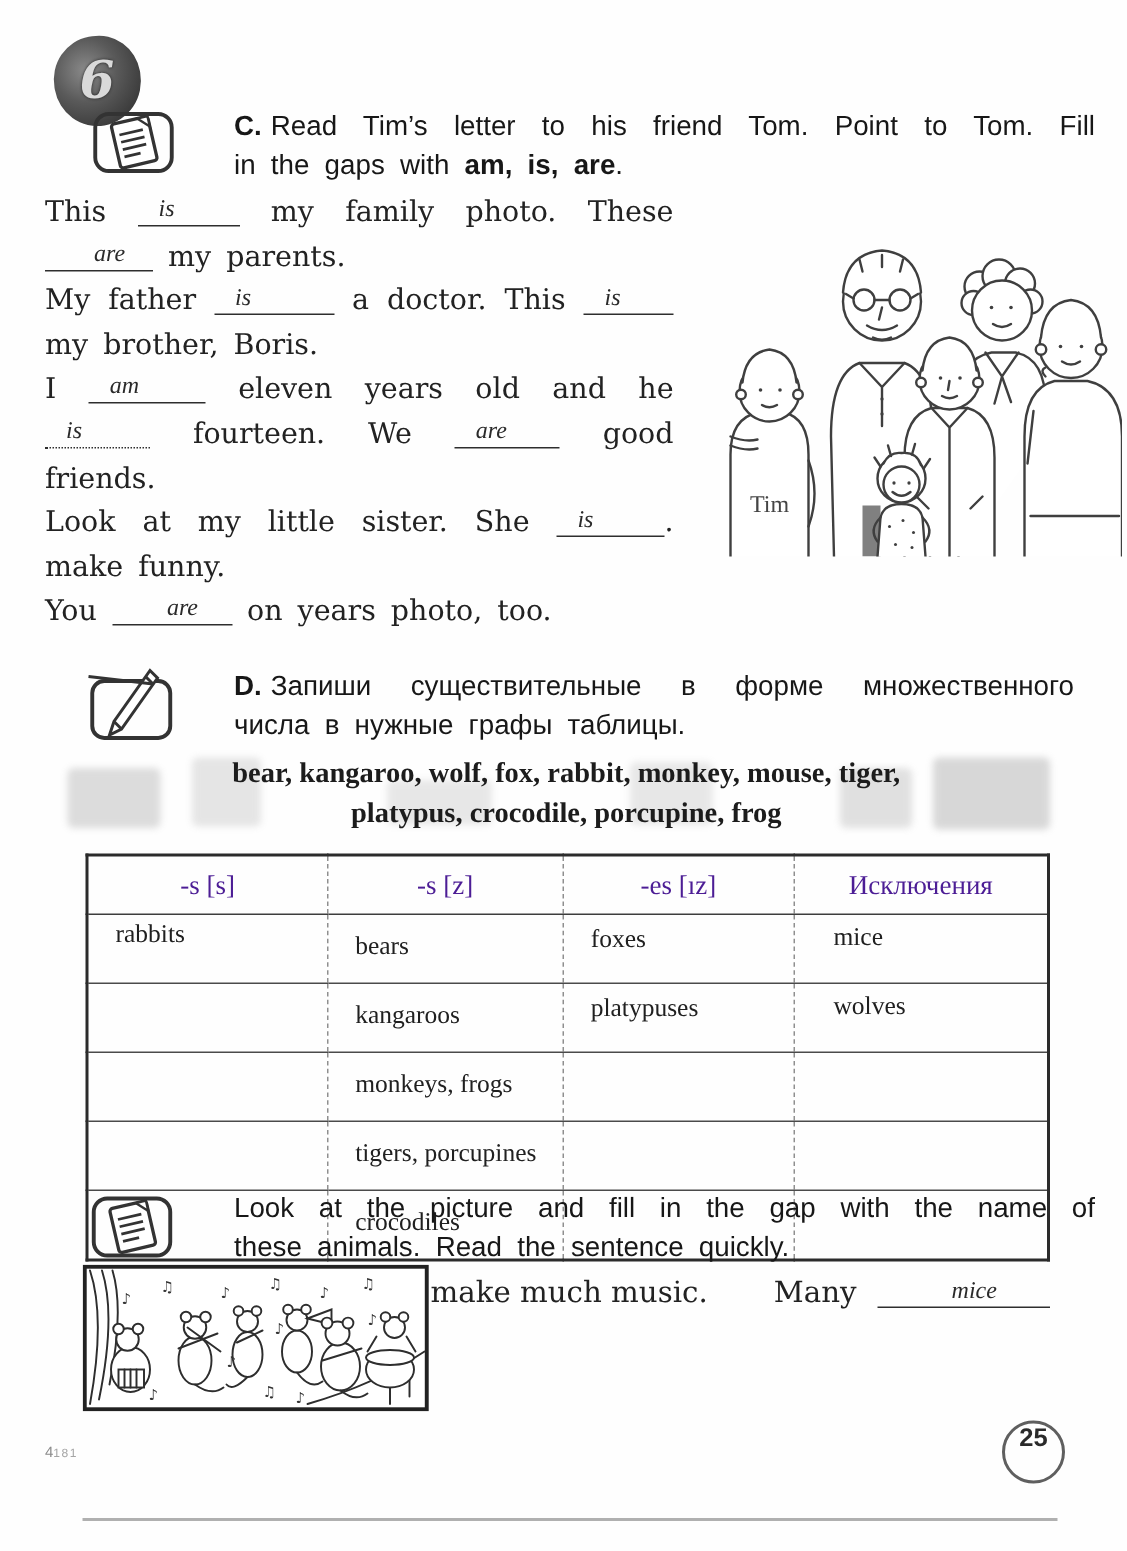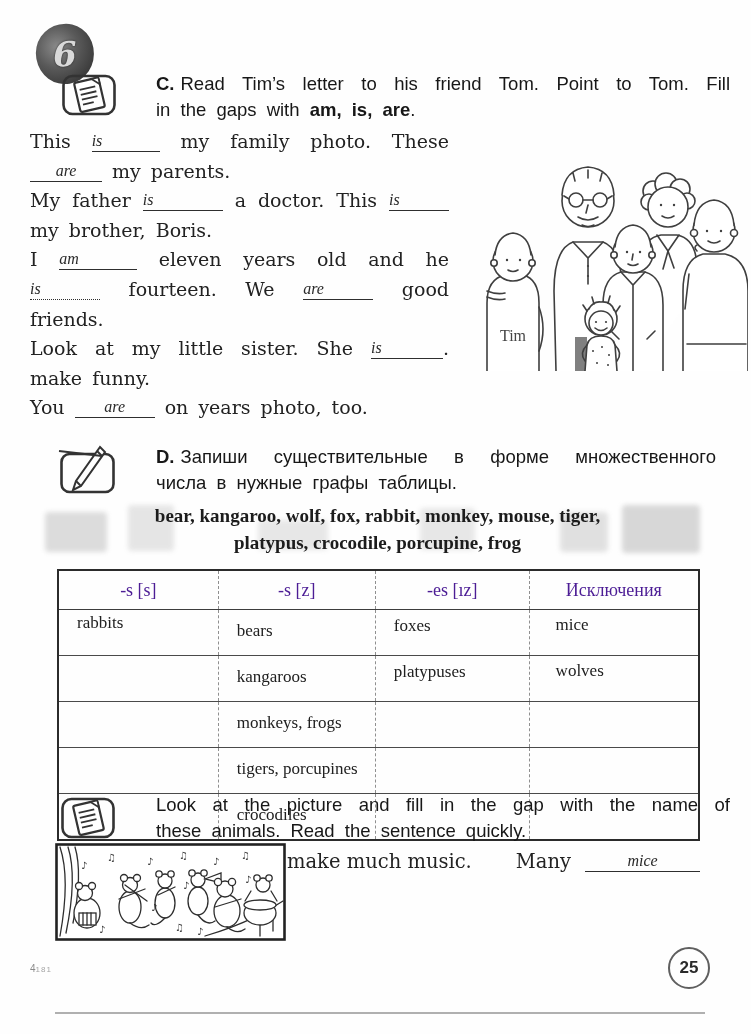--- a/index.html
+++ b/index.html
@@ -19,21 +19,21 @@
   .just{text-align:justify;text-align-last:justify;}
   .wsp{word-spacing:5px;}
   .instr b{font-weight:700;}
   .exlabel{font-weight:700;margin-right:6px;}
 
   
   .letter{left:30px;top:127px;width:419px;font-family:"DejaVu Serif",serif;font-size:19px;color:#222;}
   .lline{height:29.6px;line-height:29.6px;}
   .lleft{word-spacing:4px;}
   .blk{display:inline-block;position:relative;height:20px;vertical-align:-4px;border-bottom:1.6px solid #2e2e2e;}
-  .blk .ans{position:absolute;left:0;right:0;bottom:2px;text-align:center;
+  .blk .ans{position:absolute;left:14px;right:0;bottom:2px;text-align:center;
     font-family:"Liberation Serif",serif;font-size:16px;line-height:1;color:#2a2a2a;}
   .w60{width:60px}.w68{width:68px}.w70{width:70px}.w72{width:72px}.w78{width:78px}.w80{width:80px}.w115{width:115px}
 
   
   .wordlist{left:55px;top:502px;width:645px;text-align:center;font-family:"Liberation Serif",serif;
     font-weight:700;font-size:19px;line-height:27px;color:#1c1c1c;}
   .smudge{position:absolute;background:#8f8f8f;opacity:.30;filter:blur(2.5px);border-radius:4px;}
 
   
   table.plural{left:57px;top:569px;width:643px;border-collapse:collapse;table-layout:fixed;position:absolute;
@@ -52,21 +52,21 @@
   .sentence{left:287px;top:850px;width:413px;display:flex;justify-content:space-between;align-items:baseline;
     font-family:"DejaVu Serif",serif;font-size:19.5px;color:#222;}
   .sentence .grp{white-space:nowrap;}
   .sentence .blk{margin-left:14px;}
 
   
   .footer{left:30px;top:958px;font-family:"Liberation Sans",sans-serif;color:#8a8a8a;}
   .footer .f1{font-size:10px;}
   .footer .f2{font-size:8px;margin-left:0;letter-spacing:1px;color:#a5a5a5;}
   .pagenum{left:668px;top:947px;width:38px;height:38px;border:2px solid #5f5f5f;border-radius:50%;
-    display:flex;align-items:center;justify-content:center;font-family:"Liberation Sans",sans-serif;
+    display:flex;justify-content:center;font-family:"Liberation Sans",sans-serif;
     font-weight:700;font-size:17px;color:#2a2a2a;}
   .scanline{left:55px;top:1012px;width:650px;height:2px;background:#b0b0b0;}
   svg{display:block;}
 </style>
 </head>
 <body>
 
 <div class="page">
 
   <div class="abs badge">

